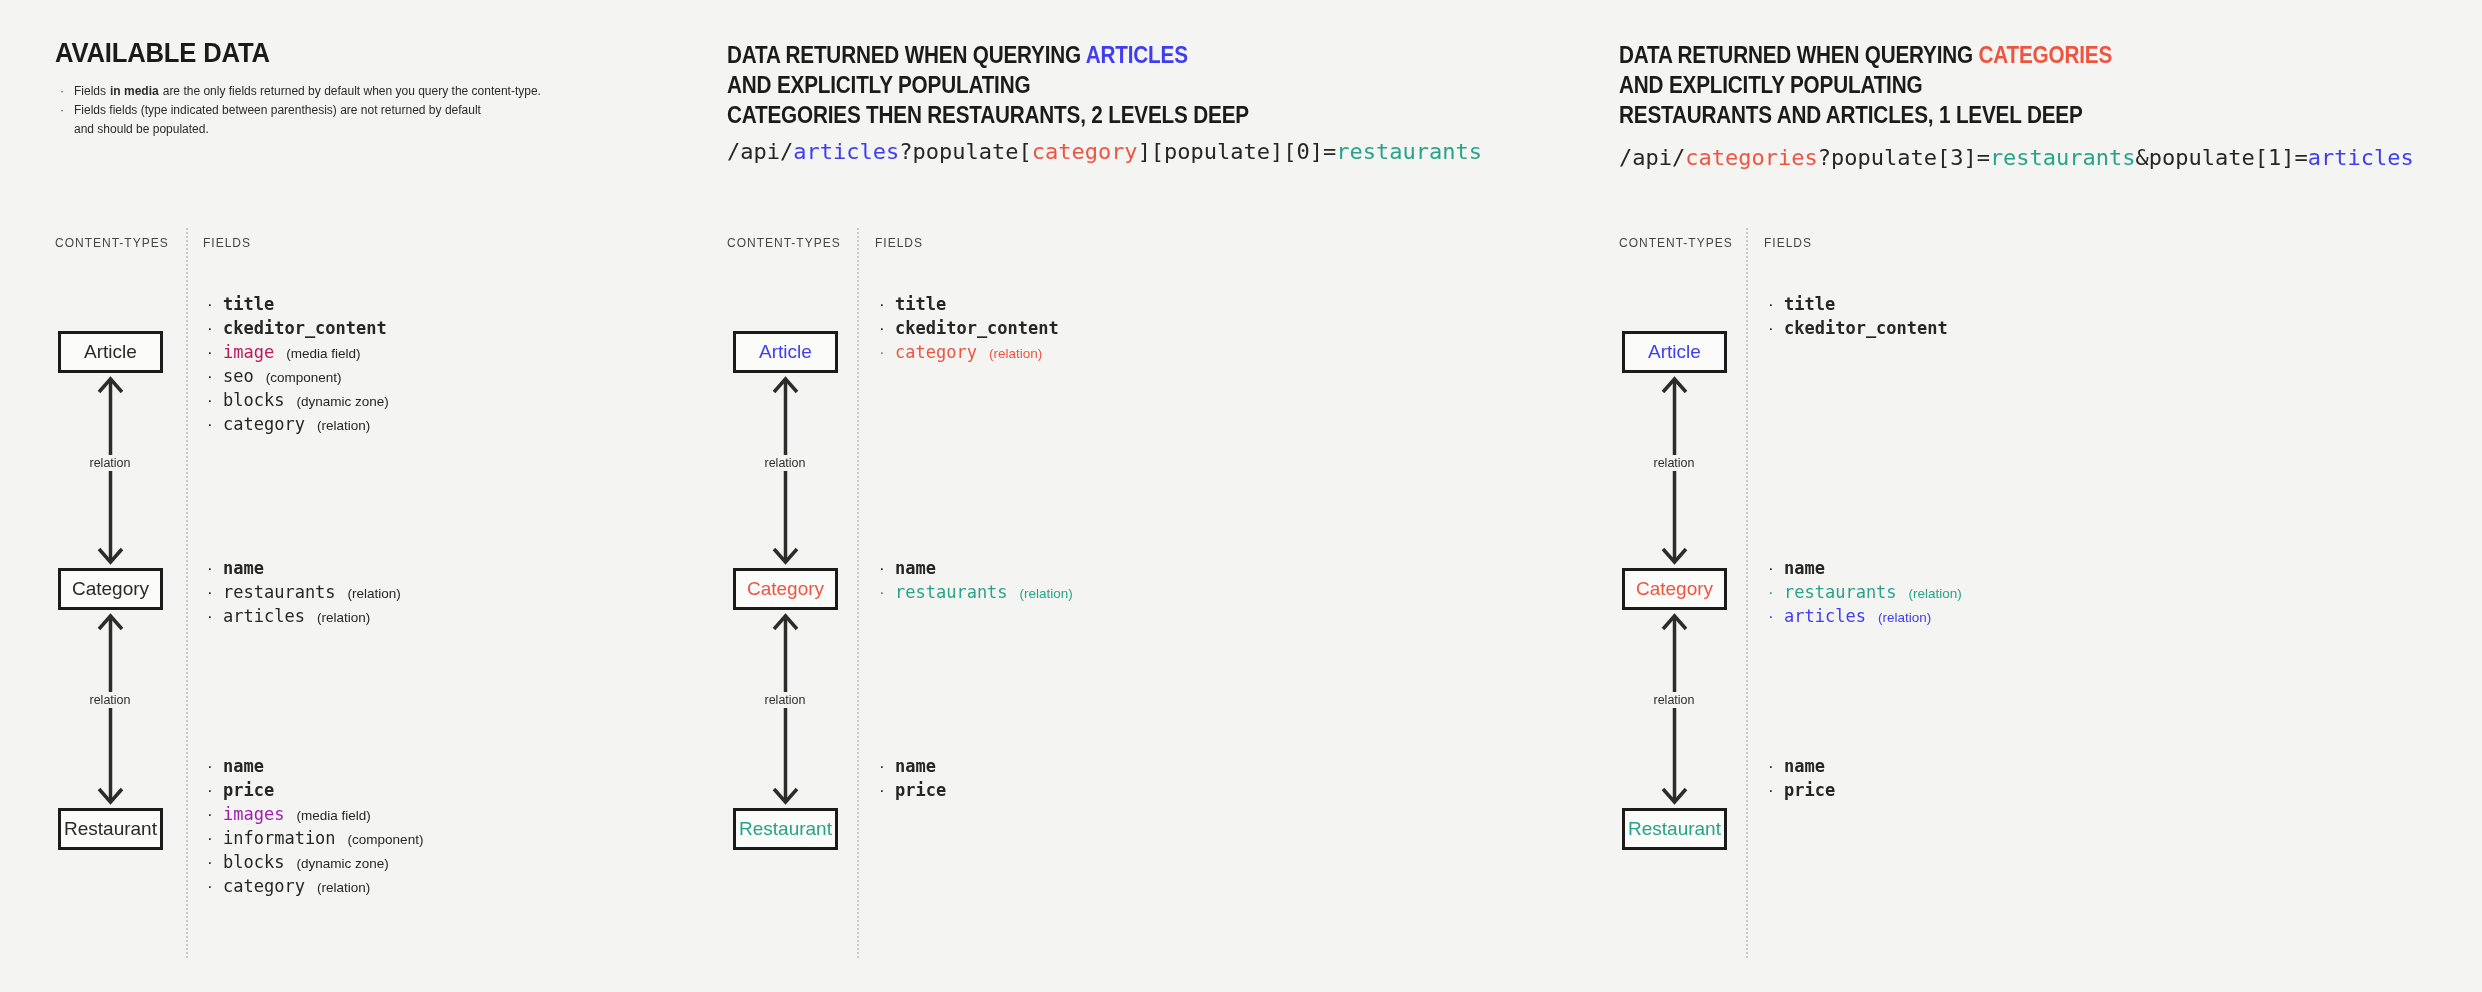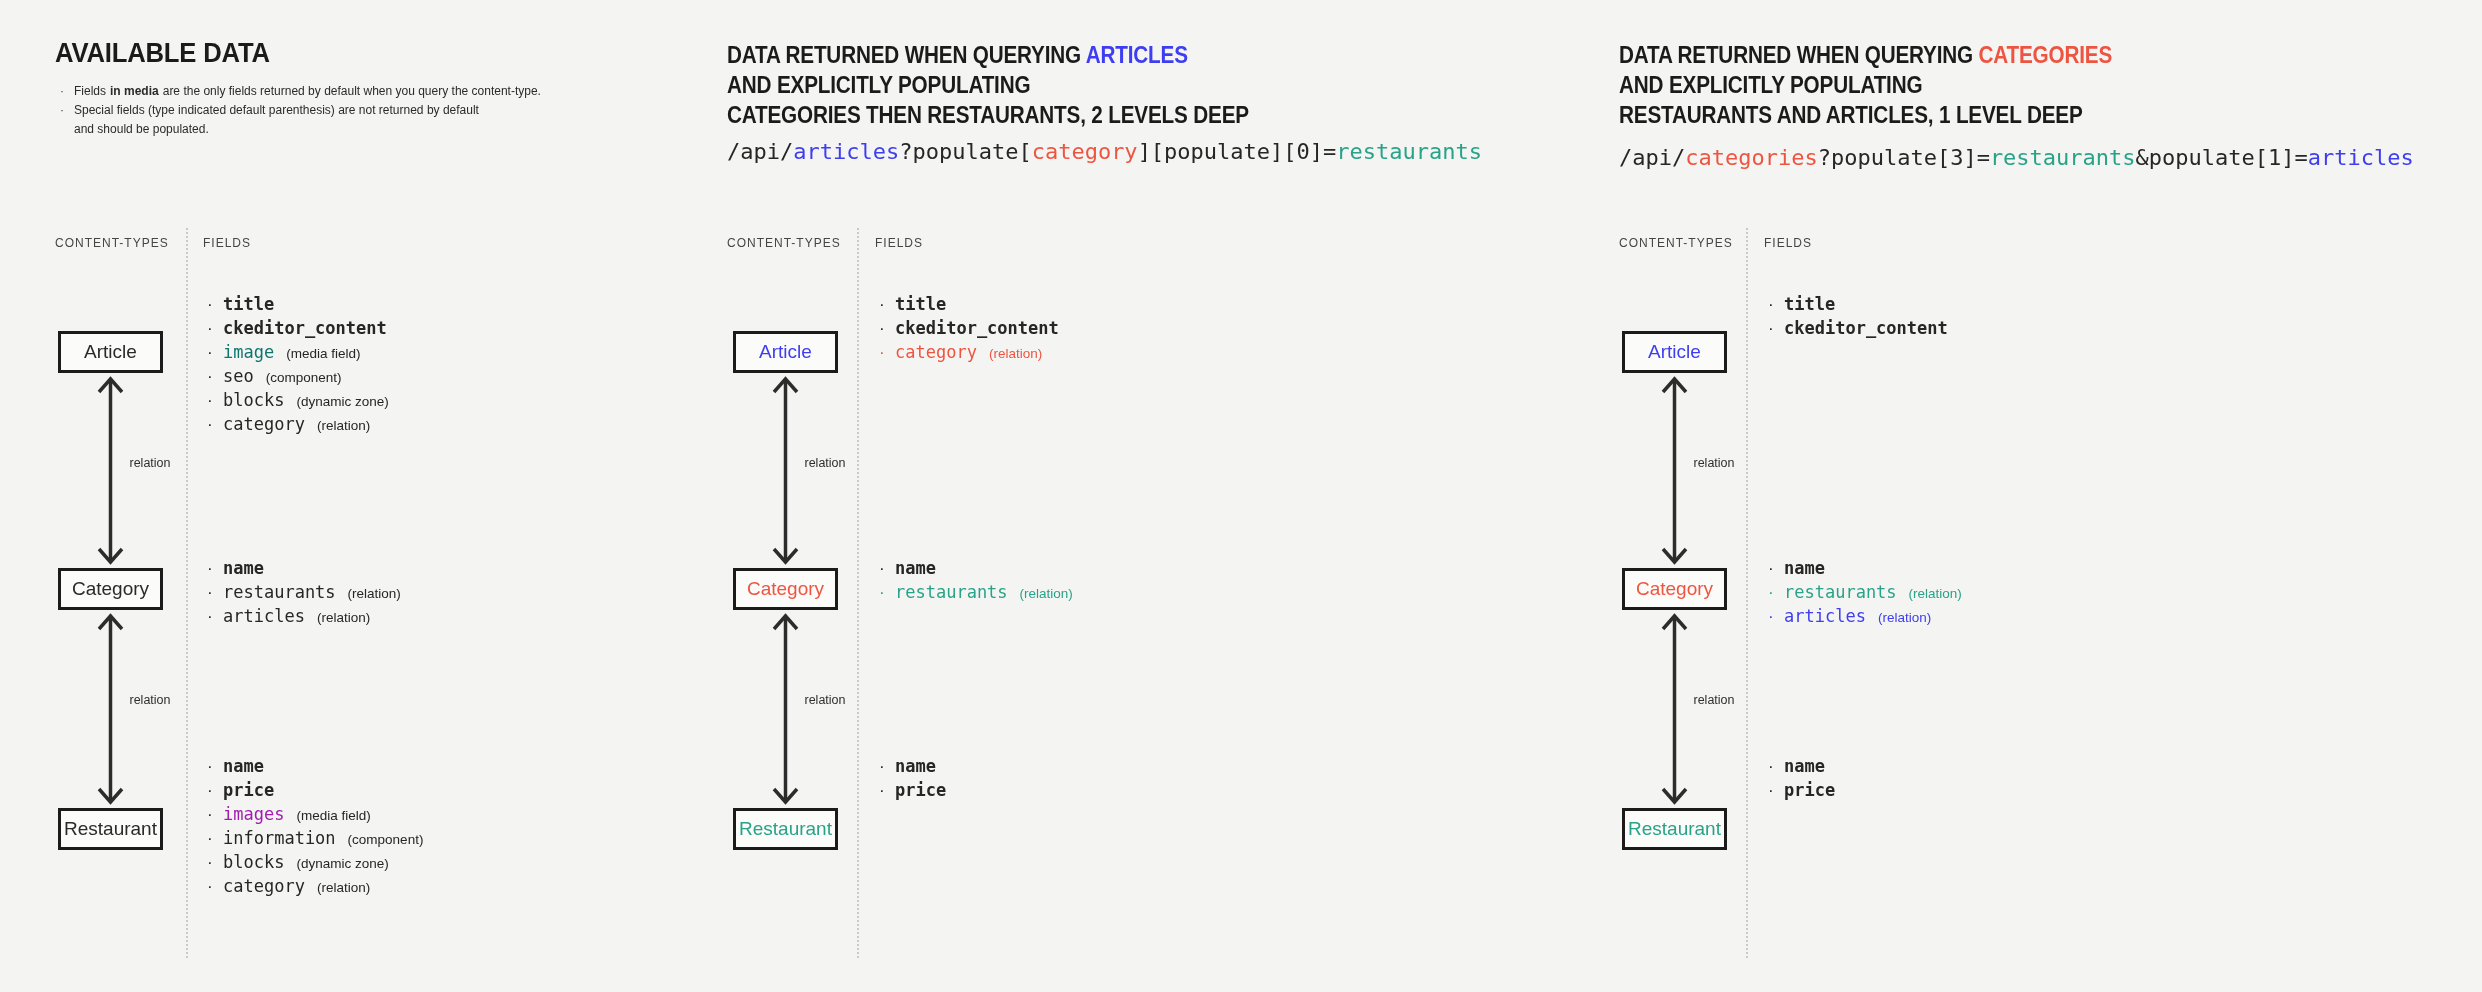--- a/index.html
+++ b/index.html
@@ -29,38 +29,38 @@
     font-size:19px;white-space:nowrap;
   }
   .code{font-family:"DejaVu Sans Mono", monospace;font-size:22px;white-space:nowrap;color:#262626;}
   .frow{display:flex;align-items:baseline;height:24px;line-height:24px;white-space:nowrap;}
   .fbullet{width:16px;font-size:17px;}
   .fname{font-family:"DejaVu Sans Mono", monospace;font-size:17px;}
   .fname.bold{font-weight:bold;}
   .ftype{font-size:13.5px;margin-left:12px;}
   .rel-label{
     font-size:12.5px;color:#2e2e2e;background:#f4f4f3;padding:1px 5px;
-    transform:translateX(-50%);white-space:nowrap;margin-left:40px;
+    transform:translateX(-50%);white-space:nowrap;
   }
   svg path{stroke:#2c2c2c;stroke-width:3.5;fill:none;}
 </style>
 </head>
 <body style="background: rgb(244, 244, 243);">
 
 <div>
   <div class="abs panel-title" style="left:55px;top:38px">AVAILABLE DATA</div>
 
   <div class="abs" style="left:60px;top:82px">
     <div class="note-row">
       <span class="note-bullet">·</span>
       <span><span>Fields</span><b class="notesp">in media</b><span>are the only fields returned by default when you query the content-type.</span></span>
     </div>
     <div class="note-row">
       <span class="note-bullet">·</span>
-      <span><span>Special fields (type indicated default parenthesis) are not returned by default</span><br><span>and should be populated.</span></span>
+      <span><span>Fields fields (type indicated between parenthesis) are not returned by default</span><br><span>and should be populated.</span></span>
     </div>
   </div>
 
   <div class="abs col-label" style="left:55px;top:236px">CONTENT-TYPES</div>
   <div class="abs col-label" style="left:203px;top:236px">FIELDS</div>
   <div class="abs vdots" style="left:186px;top:228px;height:730px"></div>
 
   <div class="abs node" style="left:58px;top:331px">
       <span style="color: rgb(42, 42, 42);">Article</span>
     </div>
@@ -90,21 +90,21 @@
         <span class="fname bold" style="color: rgb(38, 38, 38);">title</span>
         <span class="ftype" style="color: rgb(38, 38, 38);"></span>
       </div>
     <div class="frow">
         <span class="fbullet" style="color: rgb(38, 38, 38);">·</span>
         <span class="fname bold" style="color: rgb(38, 38, 38);">ckeditor_content</span>
         <span class="ftype" style="color: rgb(38, 38, 38);"></span>
       </div>
     <div class="frow">
         <span class="fbullet" style="color: rgb(38, 38, 38);">·</span>
-        <span class="fname" style="color: #0f766e;">image</span>
+        <span class="fname" style="color: #be185d;">image</span>
         <span class="ftype" style="color: rgb(38, 38, 38);">(media field)</span>
       </div>
     <div class="frow">
         <span class="fbullet" style="color: rgb(38, 38, 38);">·</span>
         <span class="fname" style="color: rgb(38, 38, 38);">seo</span>
         <span class="ftype" style="color: rgb(38, 38, 38);">(component)</span>
       </div>
     <div class="frow">
         <span class="fbullet" style="color: rgb(38, 38, 38);">·</span>
         <span class="fname" style="color: rgb(38, 38, 38);">blocks</span>

